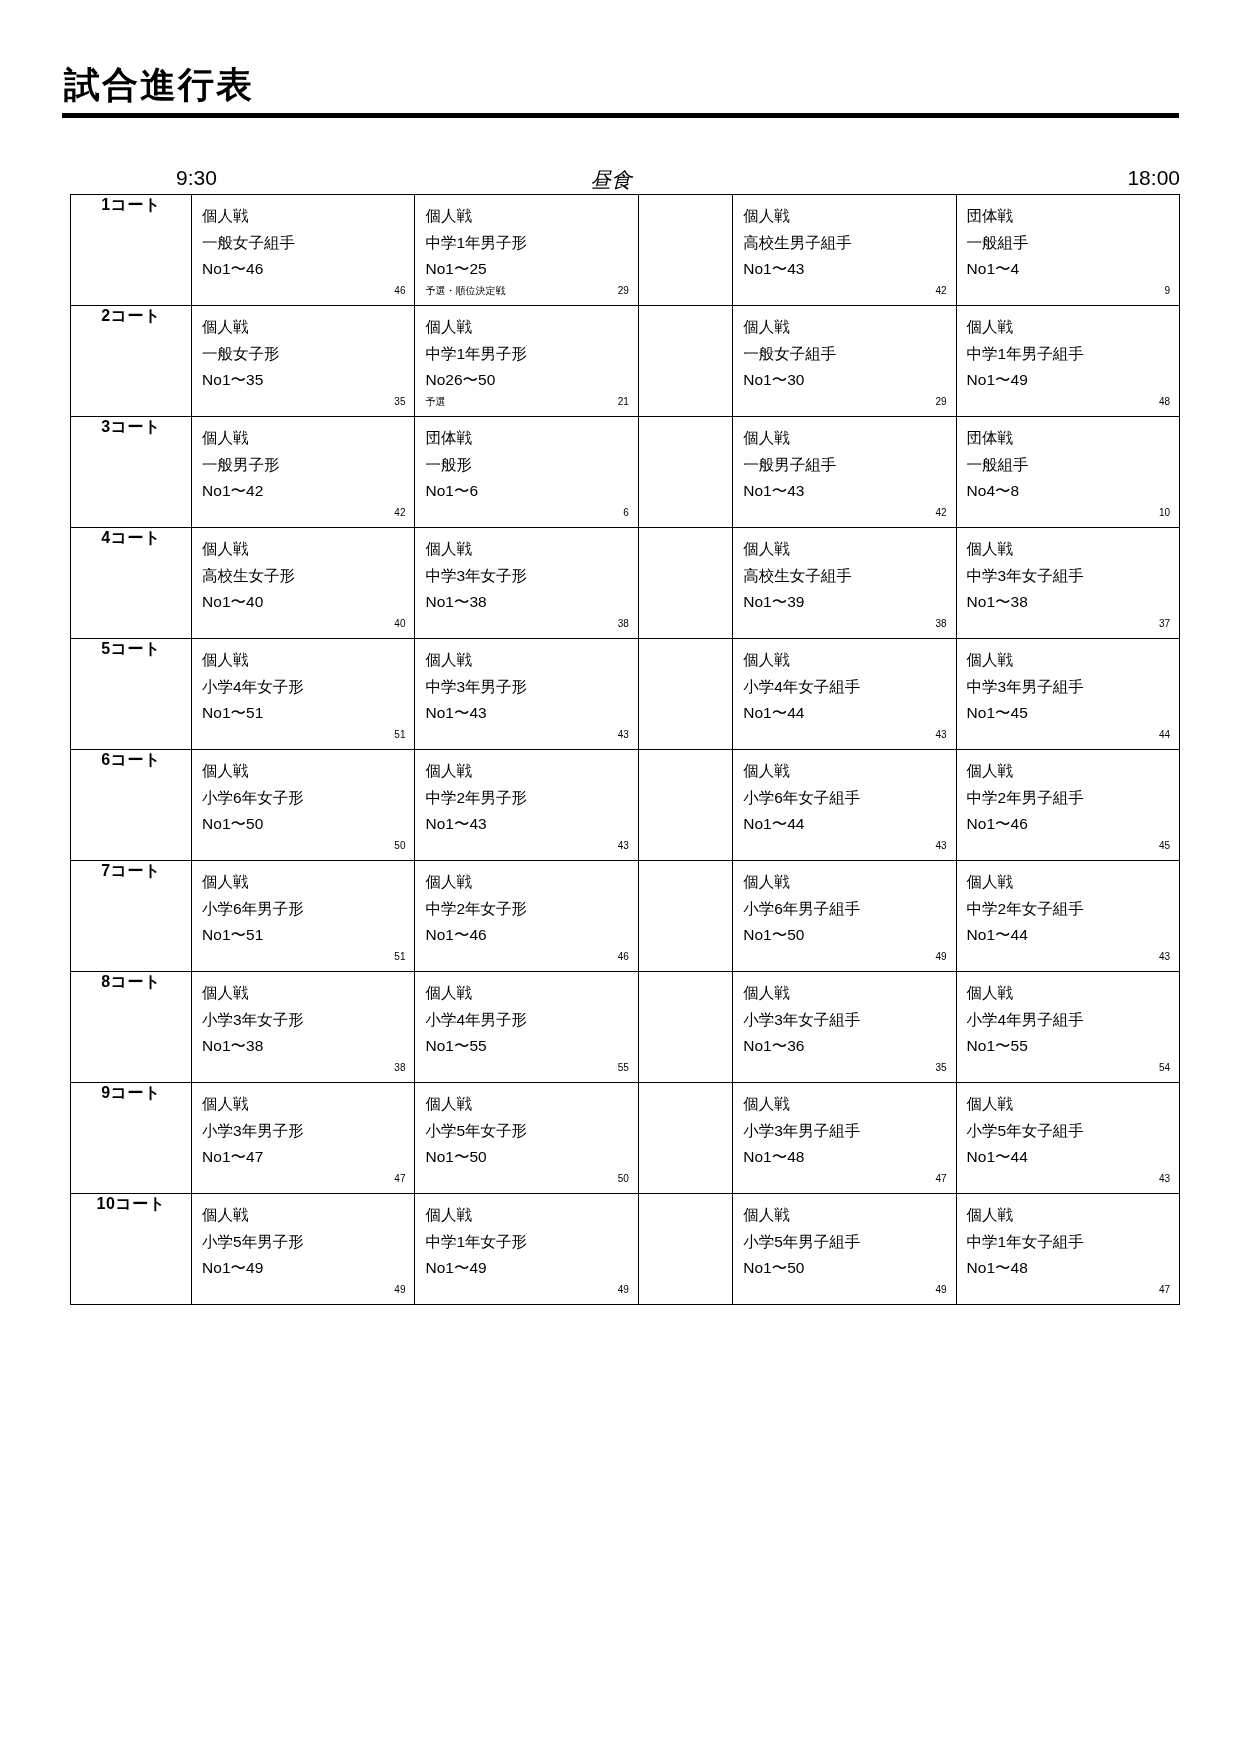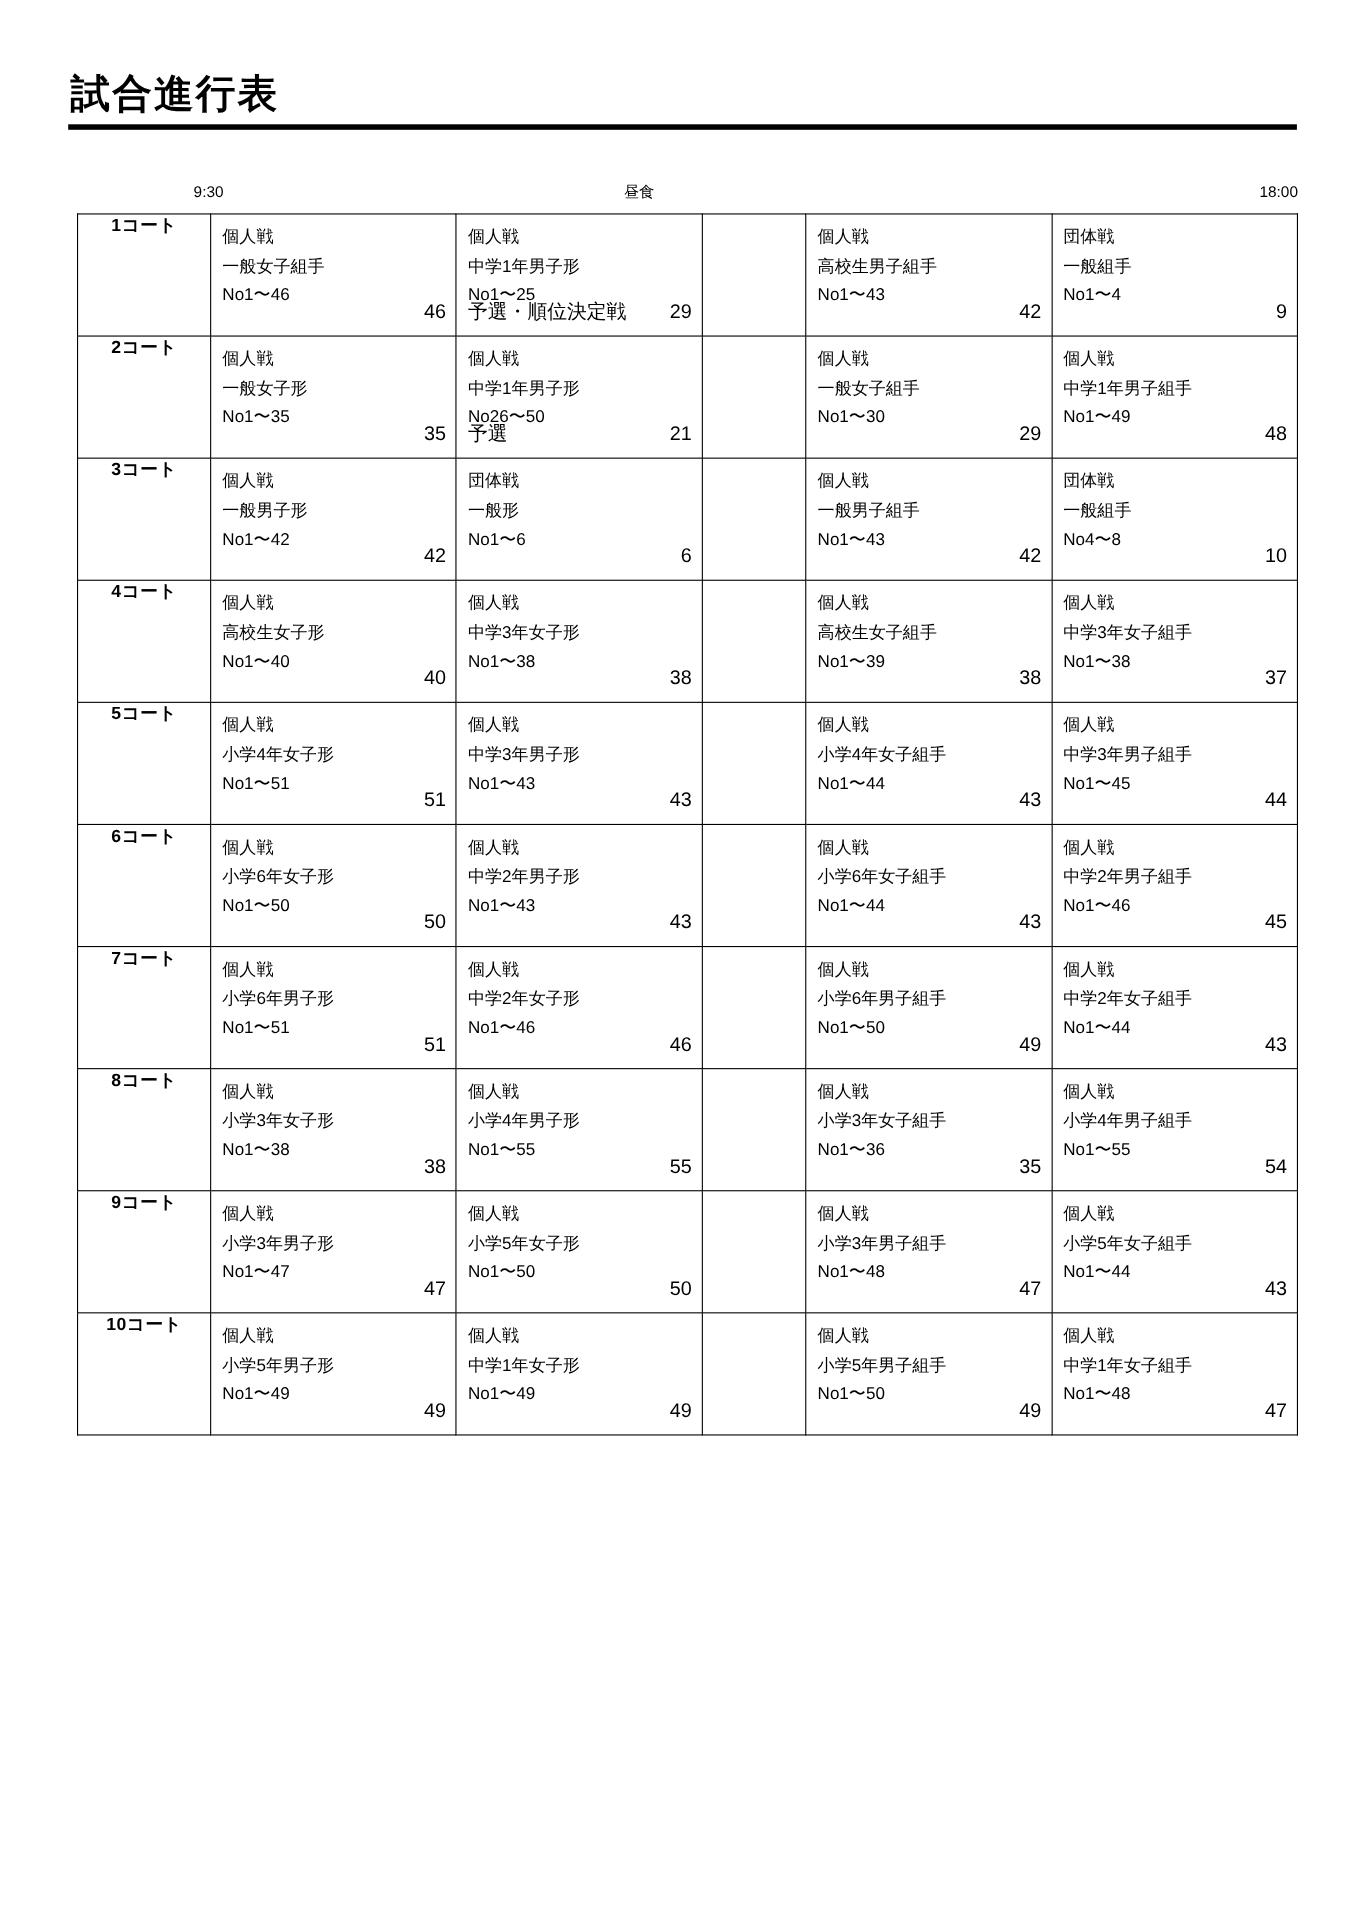--- a/index.html
+++ b/index.html
@@ -38,31 +38,32 @@
     height: 5px;
     background: #000000;
     width: 100%;
   }
   .time-row {
     position: absolute;
     left: 70px;
     top: 166px;
     width: 1110px;
     height: 26px;
-    font-size: 14px;
+    font-size: 21px;
   }
   .time-start {
     position: absolute;
     left: 106px;
     top: 0;
   }
   .time-lunch {
     position: absolute;
-    left: 497px;
+    left: 520px;
     top: 0;
+    font-style: italic;
   }
   .time-end {
     position: absolute;
     right: 0px;
     top: 0;
     text-align: right;
   }
   table.sched {
     position: absolute;
     left: 70px;
@@ -102,21 +103,21 @@
     line-height: 1.72;
   }
   .cell-line {
     white-space: nowrap;
   }
   .cell-bottom {
     position: absolute;
     left: 10px;
     right: 9px;
     bottom: 6px;
-    font-size: 18px;
+    font-size: 10px;
     display: flex;
     justify-content: space-between;
     align-items: flex-start;
   }
   .cell-note {
     white-space: nowrap;
   }
   .cell-count {
     white-space: nowrap;
     text-align: right;

